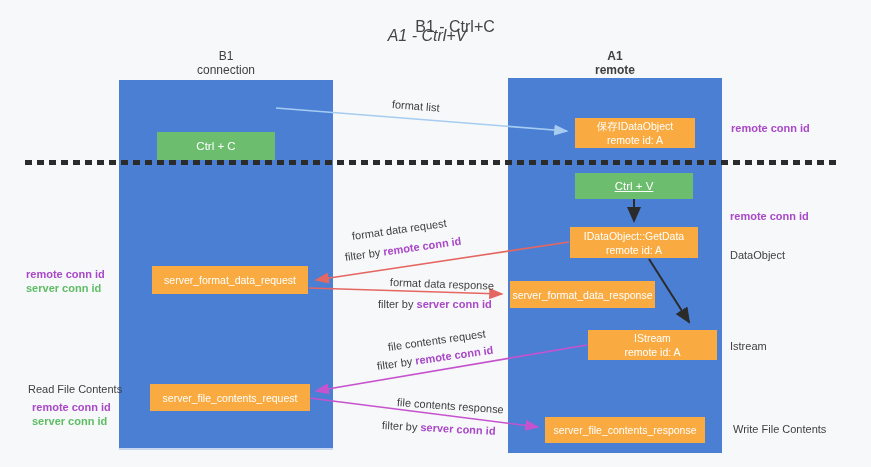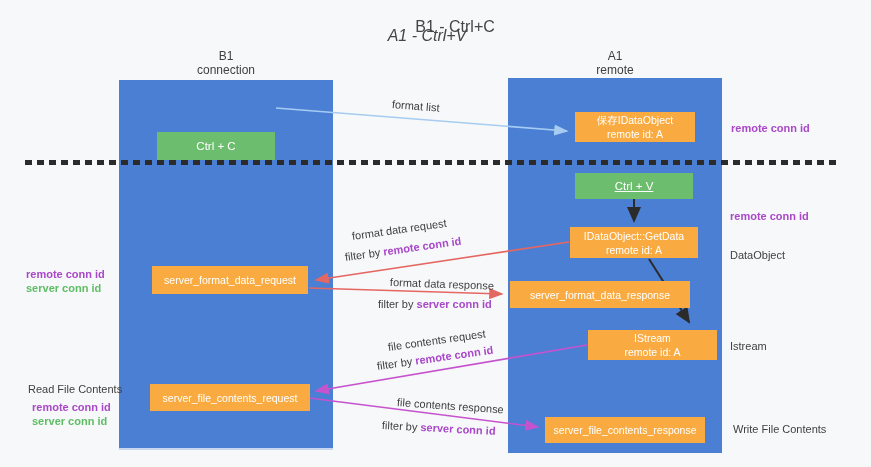--- a/index.html
+++ b/index.html
@@ -31,21 +31,21 @@
 
 <div id="canvas">
 
   <div class="title-line" style="top:18px;padding-left:28px;">B1 - Ctrl+C</div>
   <div class="title-line" style="top:27px;font-style:italic;">A1 - Ctrl+V</div>
 
   <div class="lane-header" style="left:119px;top:49px;width:214px;">
     <div>B1</div>
     <div>connection</div>
   </div>
-  <div class="lane-header" style="left:508px;top:49px;width:214px;">
+  <div class="lane-header" style="left:508px;top:49px;width:214px;font-weight:bold;">
     <div>A1</div>
     <div>remote</div>
   </div>
 
   <div class="lane left-lane" style="left:119px;top:80px;width:214px;height:368px;"></div>
   <div class="lane" style="left:508px;top:78px;width:214px;height:375px;"></div>
 
   <div class="dashed-line" style="left:25px;top:160px;width:813px;"></div>
 
   <svg class="arrows">
@@ -68,35 +68,35 @@
     <line x1="649" y1="259" x2="689" y2="322" stroke="#2b2b2b" stroke-width="2" marker-end="url(#m-blk)"></line>
     <line x1="569" y1="242" x2="316" y2="280" stroke="#e56762" stroke-width="1.6" marker-end="url(#m-red)"></line>
     <line x1="309" y1="288" x2="502" y2="294" stroke="#e56762" stroke-width="1.6" marker-end="url(#m-red)"></line>
     <line x1="587" y1="345" x2="316" y2="391" stroke="#c653ce" stroke-width="1.6" marker-end="url(#m-mag)"></line>
     <line x1="309" y1="398" x2="538" y2="427" stroke="#c653ce" stroke-width="1.6" marker-end="url(#m-mag)"></line>
   </svg>
 
   <div class="node green" style="left:157px;top:95px;width:118px;height:28px;margin-top:37px;">
     <div>Ctrl + C</div>
   </div>
-  <div class="node orange" style="left:575px;top:112px;width:120px;height:30px;">
+  <div class="node orange" style="left:575px;top:118px;width:120px;height:30px;">
     <div>保存IDataObject</div>
     <div>remote id: A</div>
   </div>
   <div class="node green" style="left:575px;top:173px;width:118px;height:26px;text-decoration:underline;">
     <div>Ctrl + V</div>
   </div>
   <div class="node orange" style="left:570px;top:227px;width:128px;height:31px;">
     <div>IDataObject::GetData</div>
     <div>remote id: A</div>
   </div>
   <div class="node orange" style="left:152px;top:266px;width:156px;height:28px;">
     <div>server_format_data_request</div>
   </div>
-  <div class="node orange" style="left:510px;top:281px;width:180px;height:27px;">
+  <div class="node orange" style="left:510px;top:281px;width:145px;height:27px;">
     <div>server_format_data_response</div>
   </div>
   <div class="node orange" style="left:588px;top:330px;width:129px;height:30px;">
     <div>IStream</div>
     <div>remote id: A</div>
   </div>
   <div class="node orange" style="left:150px;top:384px;width:160px;height:27px;">
     <div>server_file_contents_request</div>
   </div>
   <div class="node orange" style="left:545px;top:417px;width:160px;height:26px;">

